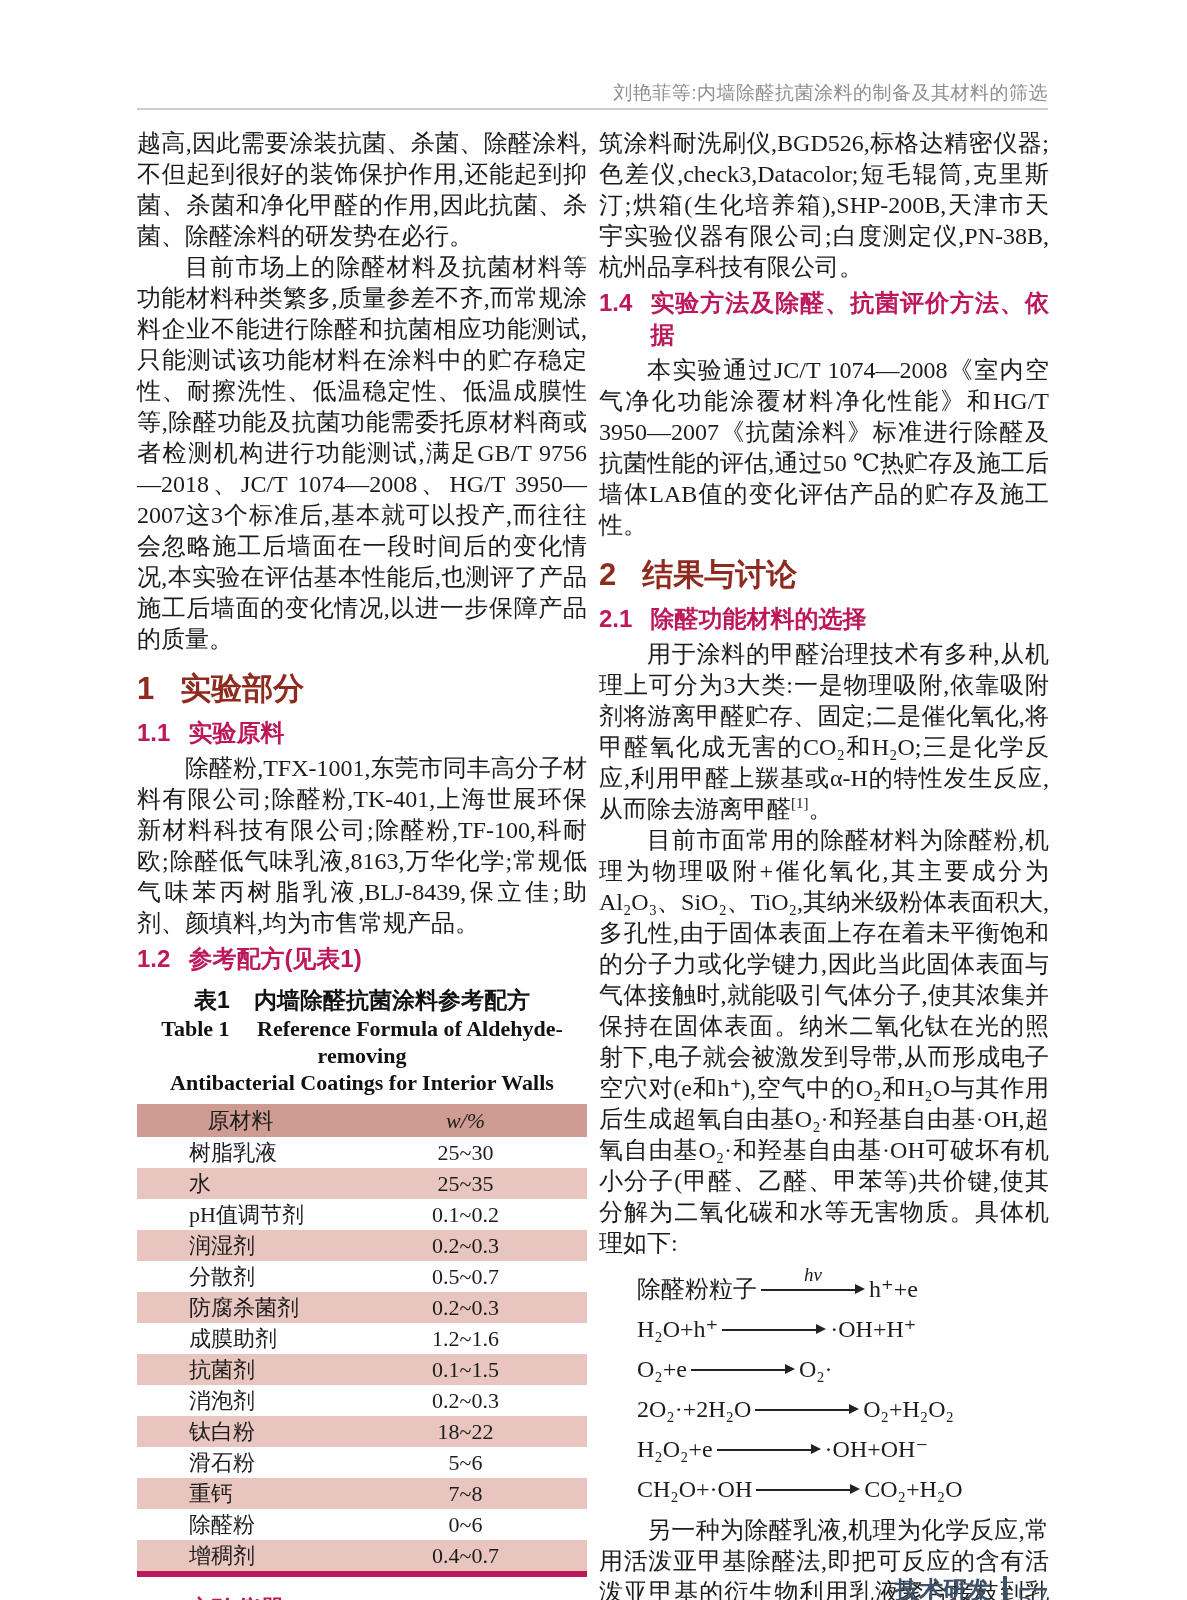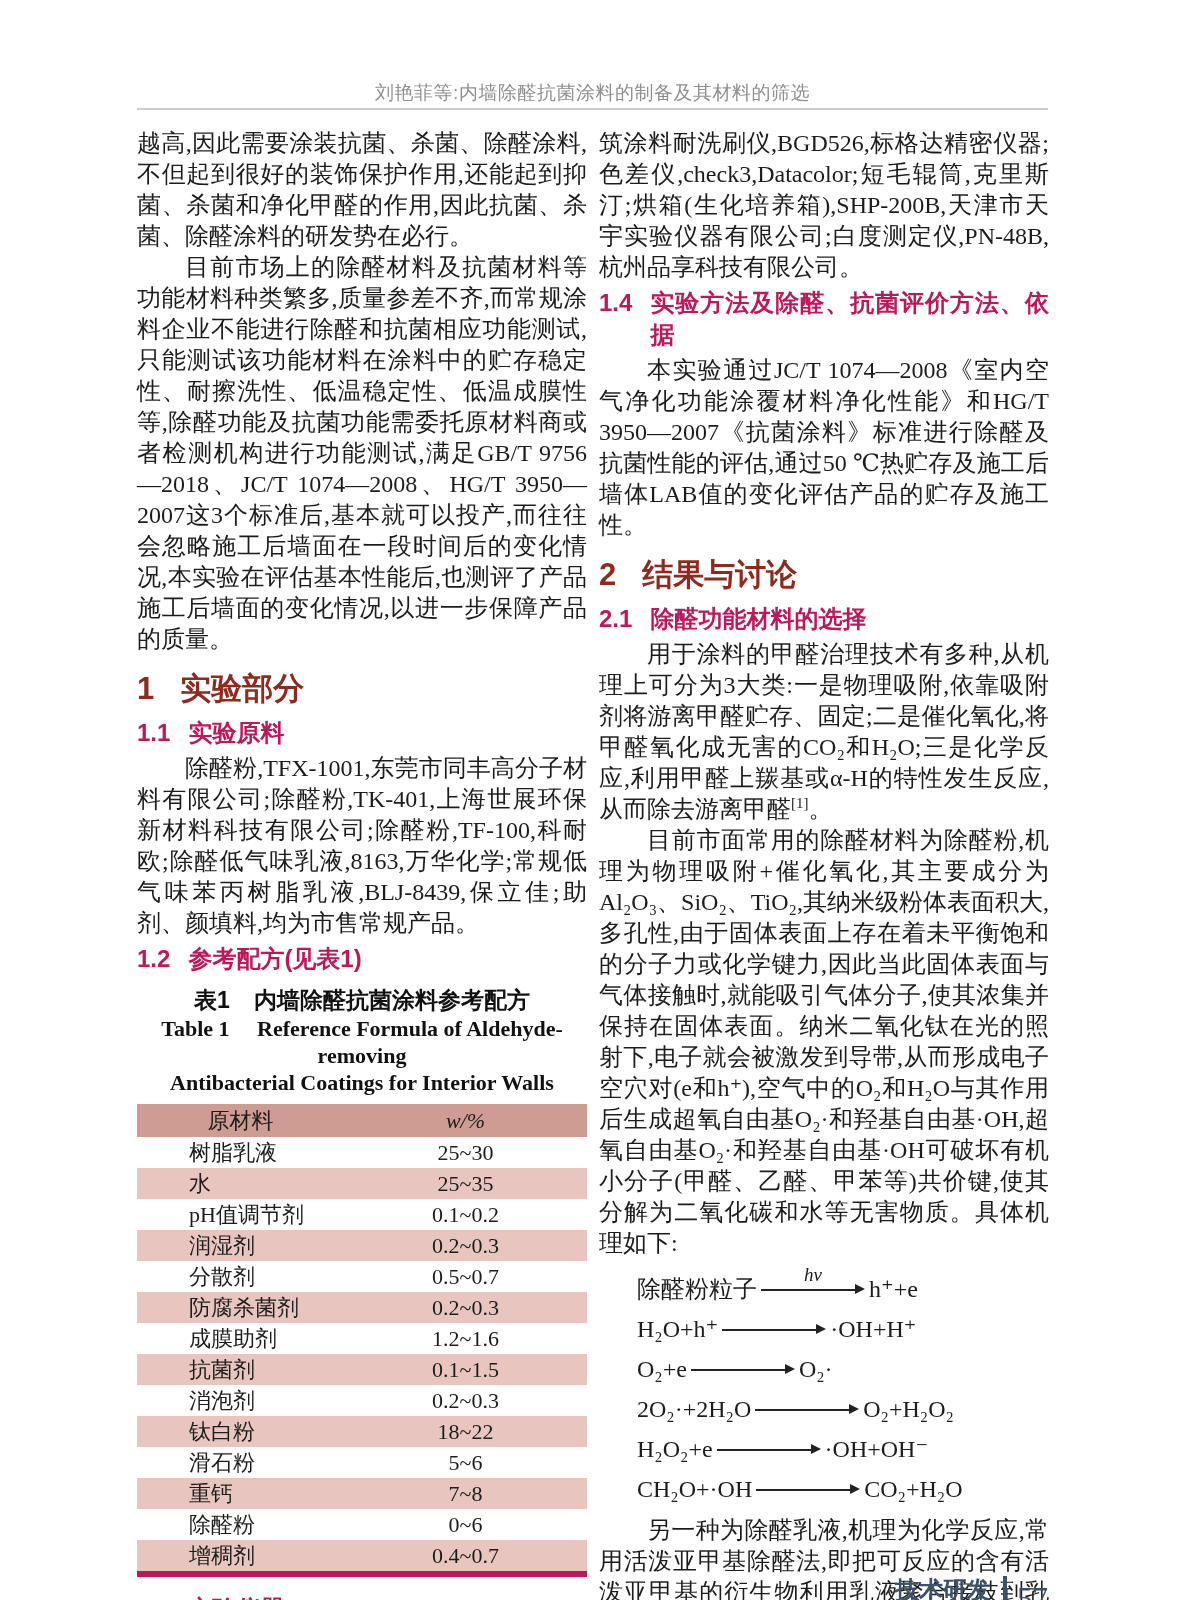--- a/index.html
+++ b/index.html
@@ -9,21 +9,21 @@
     background:#ffffff;
     outline:1px solid #e2e2e2;
     margin:0 auto;
     font-family:"Liberation Serif","DejaVu Serif",serif;
     color:#1c1c1c;
     overflow:hidden;
   }
   
   .running-title{
     position:absolute;top:80px;left:137px;width:911px;
-    text-align:center;
+    text-align:right;
     font-family:"Liberation Sans","DejaVu Sans",sans-serif;
     font-size:19px;color:#8f8f8f;letter-spacing:.5px;
   }
   .head-rule{
     position:absolute;top:108px;left:137px;width:911px;
     border-top:2px solid #cccccc;height:0;
   }
   
   .col{position:absolute;top:128px;width:450px;font-size:24px;line-height:31px;text-align:justify;}
   .col-left{left:137px;}
@@ -223,21 +223,21 @@
 
     <div class="h-sub" style="margin-top:16px;">
       <span class="num">1.3</span>
       <span class="ttl">实验仪器</span>
     </div>
 
   </div>
 
   <div class="col col-right">
 
-    <p class="noindent">筑涂料耐洗刷仪,BGD526,标格达精密仪器;色差仪,check3,Datacolor;短毛辊筒,克里斯汀;烘箱(生化培养箱),SHP-200B,天津市天宇实验仪器有限公司;白度测定仪,PN-48B,杭州品享科技有限公司。</p>
+    <p class="noindent">筑涂料耐洗刷仪,BGD526,标格达精密仪器;色差仪,check3,Datacolor;短毛辊筒,克里斯汀;烘箱(生化培养箱),SHP-200B,天津市天宇实验仪器有限公司;白度测定仪,PN-38B,杭州品享科技有限公司。</p>
 
     <div class="h-sub">
       <span class="num">1.4</span>
       <span class="ttl">实验方法及除醛、抗菌评价方法、依据</span>
     </div>
 
     <p>本实验通过JC/T 1074—2008《室内空气净化功能涂覆材料净化性能》和HG/T 3950—2007《抗菌涂料》标准进行除醛及抗菌性能的评估,通过50 ℃热贮存及施工后墙体LAB值的变化评估产品的贮存及施工性。</p>
 
     <div class="h-sec">
       <span class="num">2</span>

